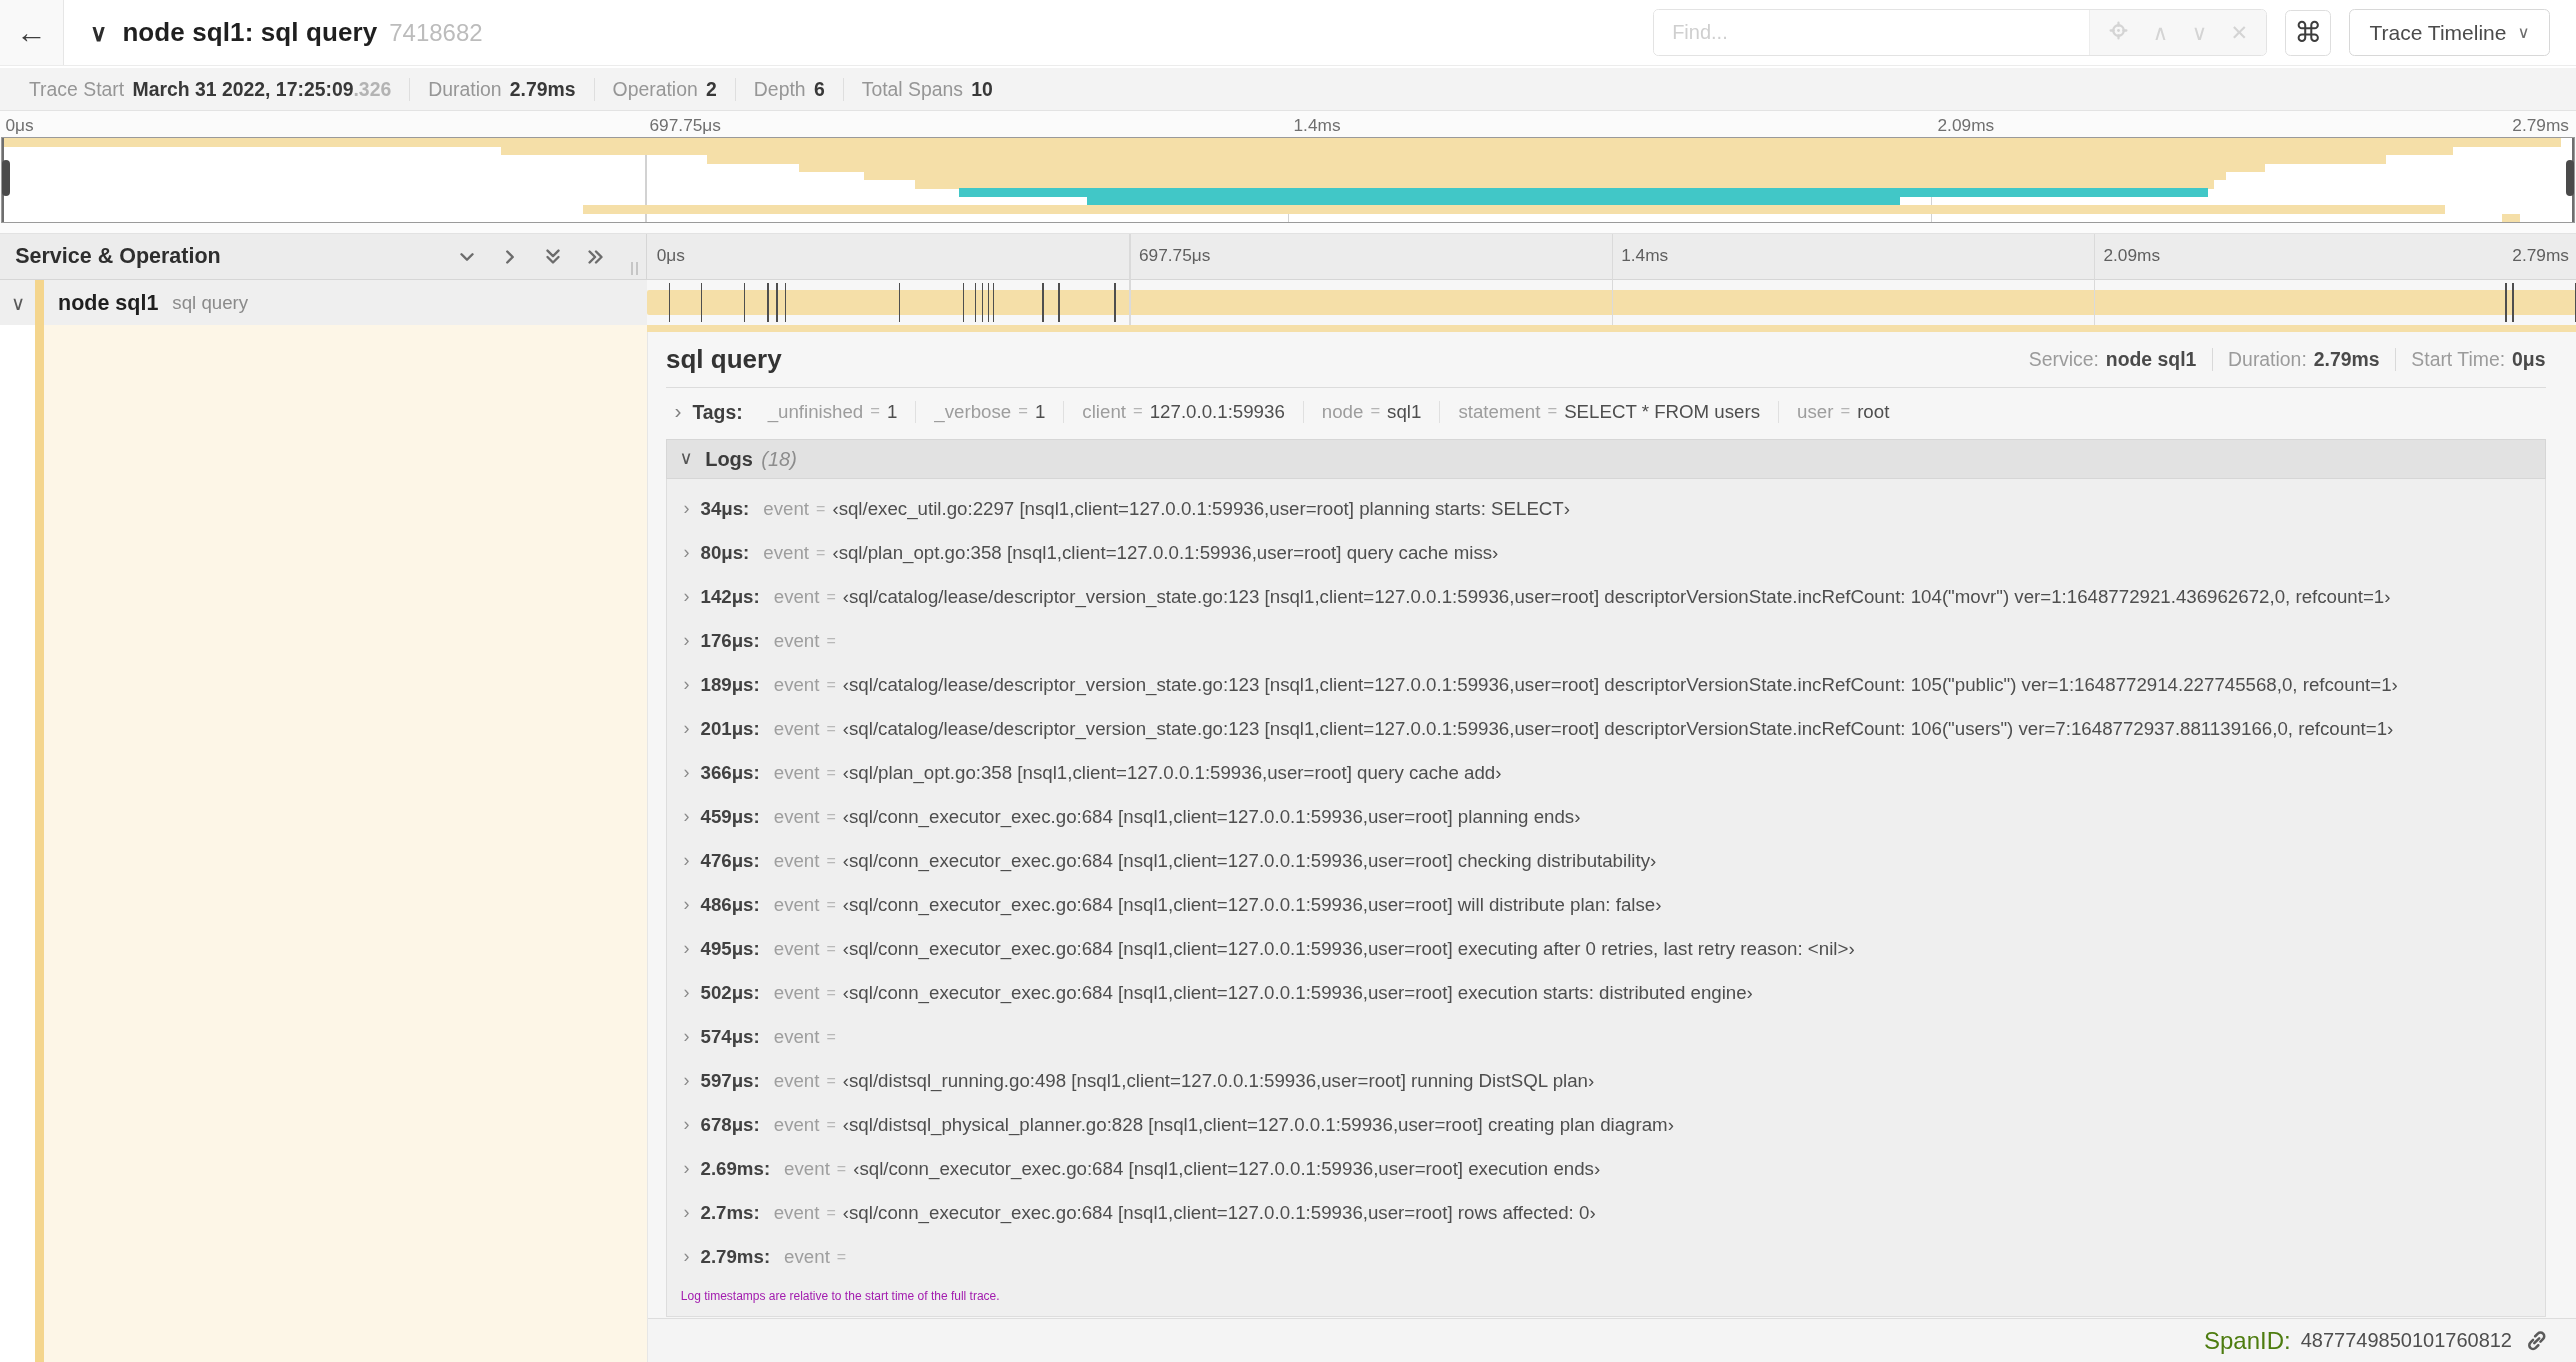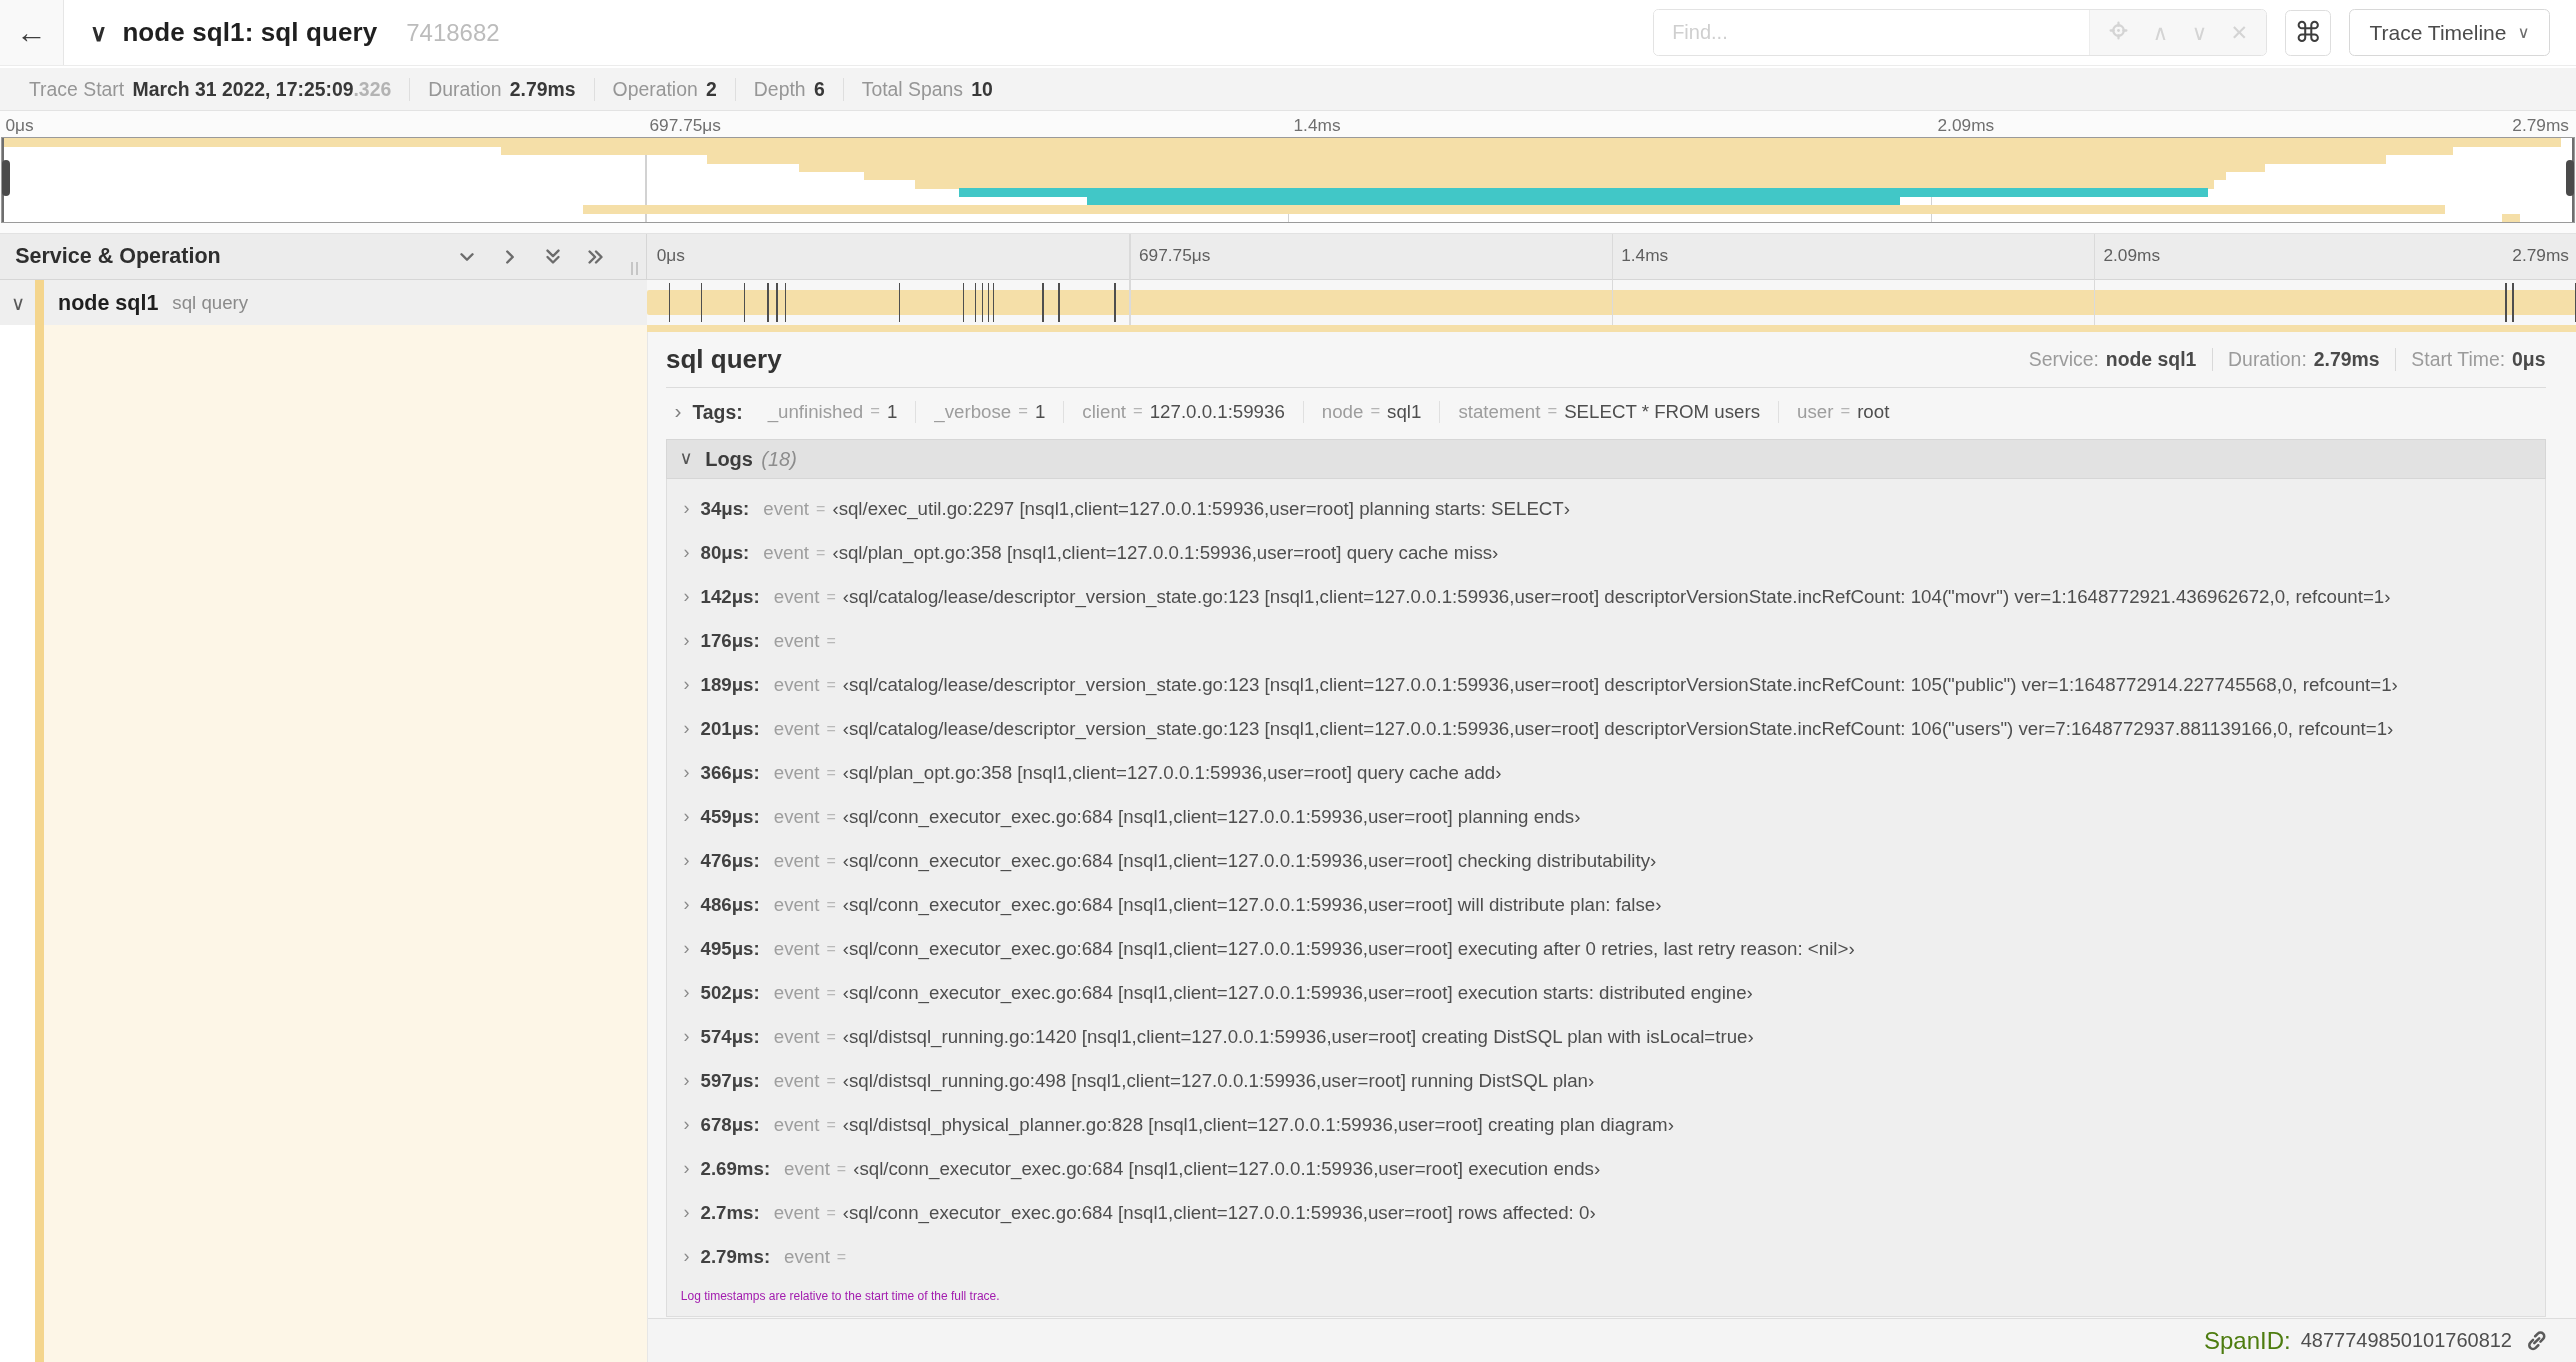--- a/index.html
+++ b/index.html
@@ -7,21 +7,21 @@
     font-family:"Liberation Sans", sans-serif; }
 
   
   .app-header { position:absolute; top:0; left:0; right:0; height:66px; background:#fff;
     border-bottom:1.4px solid #ececec; display:flex; align-items:center; }
   .back-btn { width:64px; height:65px; border-right:1.4px solid #e6e6e6; background:#f9f9f9;
     display:flex; align-items:center; justify-content:center; font-size:30.5px; color:#3f3f3f; cursor:pointer; }
   .title-wrap { display:flex; align-items:center; margin-left:26px; }
   .title-chevron { font-size:23.5px; font-weight:bold; color:#2d2d2d; margin-right:15.2px; cursor:pointer; }
   .trace-title { font-size:26px; font-weight:bold; color:#1f1f1f; letter-spacing:0.1px; }
-  .trace-id { font-size:24px; color:#bcbcbc; font-weight:normal; margin-left:29px; }
+  .trace-id { font-size:24px; color:#bcbcbc; font-weight:normal; margin-left:12px; }
   .header-right { margin-left:auto; display:flex; align-items:center; padding-right:26px; }
   .find-group { display:flex; height:47px; width:614px; border:1.4px solid #e3e3e3; border-radius:5.5px;
     overflow:hidden; background:#fff; }
   .find-input { border:none; outline:none; flex:1; font-size:20px; color:#444; padding:0 18px;
     font-family:"Liberation Sans", sans-serif; background:#fff; }
   .find-input::placeholder { color:#cfcfcf; }
   .find-icons { display:flex; align-items:center; gap:23.5px; background:#f7f7f7;
     border-left:1.4px solid #ededed; padding:0 18px; color:#d4d4d4; font-size:21px; }
   .find-icons span { cursor:pointer; }
   .kbd-btn { width:46px; height:46px; margin-left:18px; border:1.4px solid #dedede; border-radius:5.5px;
@@ -441,21 +441,20 @@
             <span class="log-time">502μs:</span>
             <span class="log-key">event</span>
             <span class="log-eq">=</span>
             <span class="log-val">‹sql/conn_executor_exec.go:684 [nsql1,client=127.0.0.1:59936,user=root] execution starts: distributed engine›</span>
           </div>
           <div class="log-row">
             <span class="log-chev">›</span>
             <span class="log-time">574μs:</span>
             <span class="log-key">event</span>
             <span class="log-eq">=</span>
-            <span class="log-val">‹sql/distsql_running.go:1420 [nsql1,client=127.0.0.1:59936,user=root] creating DistSQL plan with isLocal=true›</span>
           </div>
           <div class="log-row">
             <span class="log-chev">›</span>
             <span class="log-time">597μs:</span>
             <span class="log-key">event</span>
             <span class="log-eq">=</span>
             <span class="log-val">‹sql/distsql_running.go:498 [nsql1,client=127.0.0.1:59936,user=root] running DistSQL plan›</span>
           </div>
           <div class="log-row">
             <span class="log-chev">›</span>

